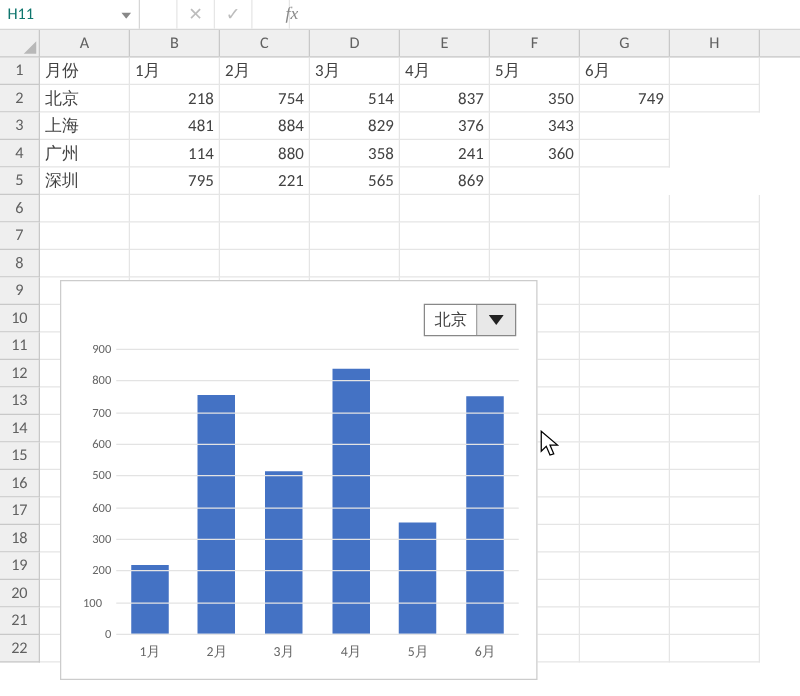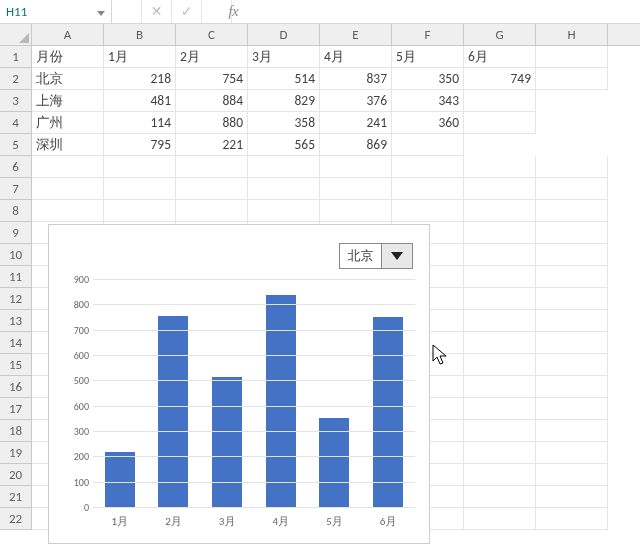--- a/index.html
+++ b/index.html
@@ -400,21 +400,21 @@
           <div class="bar" style="height: 24.2222%; background: rgb(68, 114, 196);"></div>
           <div class="bar" style="height: 83.7778%; background: rgb(68, 114, 196);"></div>
           <div class="bar" style="height: 57.1111%; background: rgb(68, 114, 196);"></div>
           <div class="bar" style="height: 93%; background: rgb(68, 114, 196);"></div>
           <div class="bar" style="height: 38.8889%; background: rgb(68, 114, 196);"></div>
           <div class="bar" style="height: 83.2222%; background: rgb(68, 114, 196);"></div>
         </div>
     <div class="gridline" style="top: 100%;"></div>
         <div class="ylabel" style="top: 100%;">0</div>
         <div class="gridline" style="top: 88.8889%;"></div>
-        <div class="ylabel" style="top: 88.8889%;">100</div>
+        <div class="ylabel" style="top: 88.8889%; text-align: center;">100</div>
         <div class="gridline" style="top: 77.7778%;"></div>
         <div class="ylabel" style="top: 77.7778%;">200</div>
         <div class="gridline" style="top: 66.6667%;"></div>
         <div class="ylabel" style="top: 66.6667%;">300</div>
         <div class="gridline" style="top: 55.5556%;"></div>
         <div class="ylabel" style="top: 55.5556%;">600</div>
         <div class="gridline" style="top: 44.4444%;"></div>
         <div class="ylabel" style="top: 44.4444%;">500</div>
         <div class="gridline" style="top: 33.3333%;"></div>
         <div class="ylabel" style="top: 33.3333%;">600</div>

